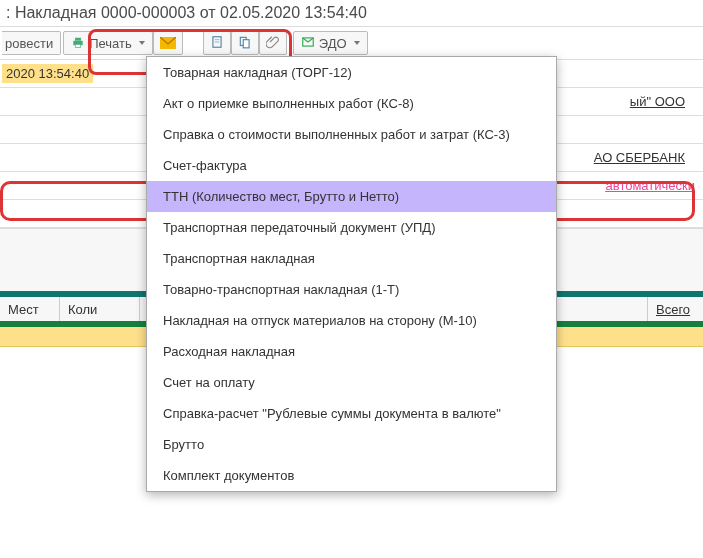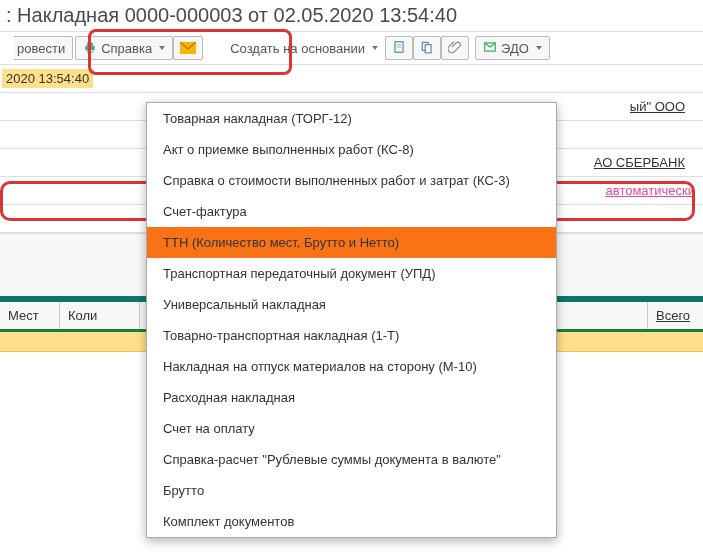--- a/index.html
+++ b/index.html
@@ -1,76 +1,72 @@
 <!DOCTYPE html>
 <html><head>
 <meta charset="utf-8">
 <style>
   * { box-sizing: border-box; margin: 0; padding: 0; }
   body { font-family: Arial, sans-serif; font-size: 13px; color: #333; background: #fff; width: 703px; height: 558px; position: relative; overflow: hidden; }
-  .header-title { font-size: 20px; padding: 4px 6px; color: #4a4a4a; }
-  .toolbar { display: flex; align-items: center; padding: 4px 14px; border-top: 1px solid #ddd; border-bottom: 1px solid #ddd; }
+  .header-title { font-size: 16px; padding: 4px 6px; color: #4a4a4a; }
+  .toolbar { display: flex; align-items: center; padding: 4px 2px; border-top: 1px solid #ddd; border-bottom: 1px solid #ddd; }
   .btn { display: inline-flex; align-items: center; gap: 4px; background: #f7f7f7; border: 1px solid #bbb; border-radius: 2px; padding: 3px 7px; height: 24px; cursor: pointer; color: #555; }
   .btn-partial-left { border-radius: 0 2px 2px 0; border-left: none; padding-left: 3px; }
   .btn-icon-only { padding: 3px 6px; }
   .dropdown-caret { display:inline-block; width:0; height:0; border-left:3px solid transparent; border-right:3px solid transparent; border-top:4px solid #777; margin-left:3px; }
   .icon-print svg, .icon-mail svg, .icon-doc svg, .icon-copy svg, .icon-clip svg, .icon-add svg { display: block; }
   .red-hi { position:absolute; border:3px solid #d33; border-radius:8px; pointer-events:none; }
   .hi-toolbar { top:29px; left:88px; width:204px; height:46px; }
   .row-area { padding: 0; }
   .row { height: 28px; border-bottom: 1px solid #ddd; text-decoration: underline; }
   .row-flex { display:flex; align-items:center; justify-content:space-between; padding: 2px 8px; }
   .date-chip { display:inline-block; background:#ffe08a; padding:2px 4px; margin-top:4px; margin-left:2px; }
   .right-text { color:#333; padding-right:10px; }
   .link { color:#ec4899; text-decoration:underline; cursor:pointer; }
   .control-row { display:flex; align-items:center; gap:6px; padding:4px 4px; border-top:1px solid #ddd; border-bottom:6px solid #0f766e; background:#f7f7f7;flex-direction:column; }
-  .cols { display:flex; border-bottom:3px solid #15803d; background:#f7f7f7; height:30px; }
+  .cols { display:flex; border-bottom:6px solid #15803d; background:#f7f7f7; height:30px; }
   .col { padding:6px 8px; border-right:1px solid #ccc; display:flex; align-items:center; }
   .col:last-child { border-right:none;text-decoration:underline; }
   .col1{flex:0 0 60px;} .col2{flex:0 0 80px;text-align:center;} .col3{flex:1 1 auto;} .col4{flex:0 0 55px;}
   .yellow-strip { height:20px; background:#ffe08a; border-bottom:1px solid #e6c65c; }
-  .dropdown { position:absolute; top:56px; left:146px; width:411px; background:#fff; border:1px solid #aaa; box-shadow:0 3px 10px rgba(0,0,0,.3); z-index:5;margin-top:46px; }
+  .dropdown { position:absolute; top:56px; left:146px; width:411px; background:#fff; border:1px solid #aaa; box-shadow:0 3px 10px rgba(0,0,0,.3); z-index:5; }
   .dd-item { padding:8px 16px; cursor:pointer; white-space:nowrap; overflow:hidden; }
-  .dd-item.selected { background:#f97316; }
+  .dd-item.selected { background:#c4b5fd; }
   .hi-item { top:181px; left:0px; width:695px; height:40px; border-radius:10px; }
 </style>
 </head>
 <body>
 
 <div class="header-title">: Накладная 0000-000003 от 02.05.2020 13:54:40</div>
 
 <div class="toolbar">
   <span class="btn btn-partial-left">
       <span>ровести</span>
     </span>
   <span style="width:2px"></span>
   <span class="btn">
     <span class="icon-print">
         <svg width="14" height="14" viewBox="0 0 24 24">
           <path fill="#4a7" d="M4 8h16v8h-3v4H7v-4H4z"></path>
           <rect x="7" y="3" width="10" height="5" fill="#4a7"></rect>
           <rect x="8" y="15" width="8" height="4" fill="#fff"></rect>
         </svg>
       </span>
-    <span>Справка</span>
+    <span>Печать</span>
     <span class="dropdown-caret"></span>
   </span>
   <span class="btn btn-icon-only">
     <span class="icon-mail">
         <svg width="16" height="12" viewBox="0 0 16 12">
           <rect width="16" height="12" fill="#f5b800"></rect>
           <path d="M0 0 L8 7 L16 0" fill="none" stroke="#b07000" stroke-width="1.2"></path>
         </svg>
       </span>
   </span>
   <span style="width:20px"></span>
-  <span class="btn" style="border:none;background:none">
-    <span>Создать на основании</span>
-    <span class="dropdown-caret"></span>
-  </span>
   <span class="btn btn-icon-only">
       <span><svg width="14" height="14" viewBox="0 0 24 24">
           <rect x="5" y="3" width="14" height="18" fill="none" stroke="#58a" stroke-width="2"></rect>
           <line x1="8" y1="8" x2="16" y2="8" stroke="#58a"></line>
           <line x1="8" y1="12" x2="16" y2="12" stroke="#58a"></line>
         </svg></span>
     </span>
   <span class="btn btn-icon-only">
       <span><svg width="14" height="14" viewBox="0 0 24 24">
           <rect x="4" y="4" width="10" height="14" fill="none" stroke="#58a" stroke-width="2"></rect>
@@ -130,21 +126,21 @@
 </div>
 <div class="yellow-strip"></div>
 
 <div class="dropdown" id="dd">
     <div class="dd-item">Товарная накладная (ТОРГ-12)</div>
     <div class="dd-item">Акт о приемке выполненных работ (КС-8)</div>
     <div class="dd-item">Справка о стоимости выполненных работ и затрат (КС-3)</div>
     <div class="dd-item">Счет-фактура</div>
     <div class="dd-item selected">ТТН (Количество мест, Брутто и Нетто)</div>
     <div class="dd-item">Транспортная передаточный документ (УПД)</div>
-    <div class="dd-item">Универсальный накладная</div>
+    <div class="dd-item">Транспортная накладная</div>
     <div class="dd-item">Товарно-транспортная накладная (1-Т)</div>
     <div class="dd-item">Накладная на отпуск материалов на сторону (М-10)</div>
     <div class="dd-item">Расходная накладная</div>
     <div class="dd-item">Счет на оплату</div>
     <div class="dd-item">Справка-расчет "Рублевые суммы документа в валюте"</div>
     <div class="dd-item">Брутто</div>
     <div class="dd-item">Комплект документов</div>
   </div>
 
 <div class="red-hi hi-toolbar"></div>

